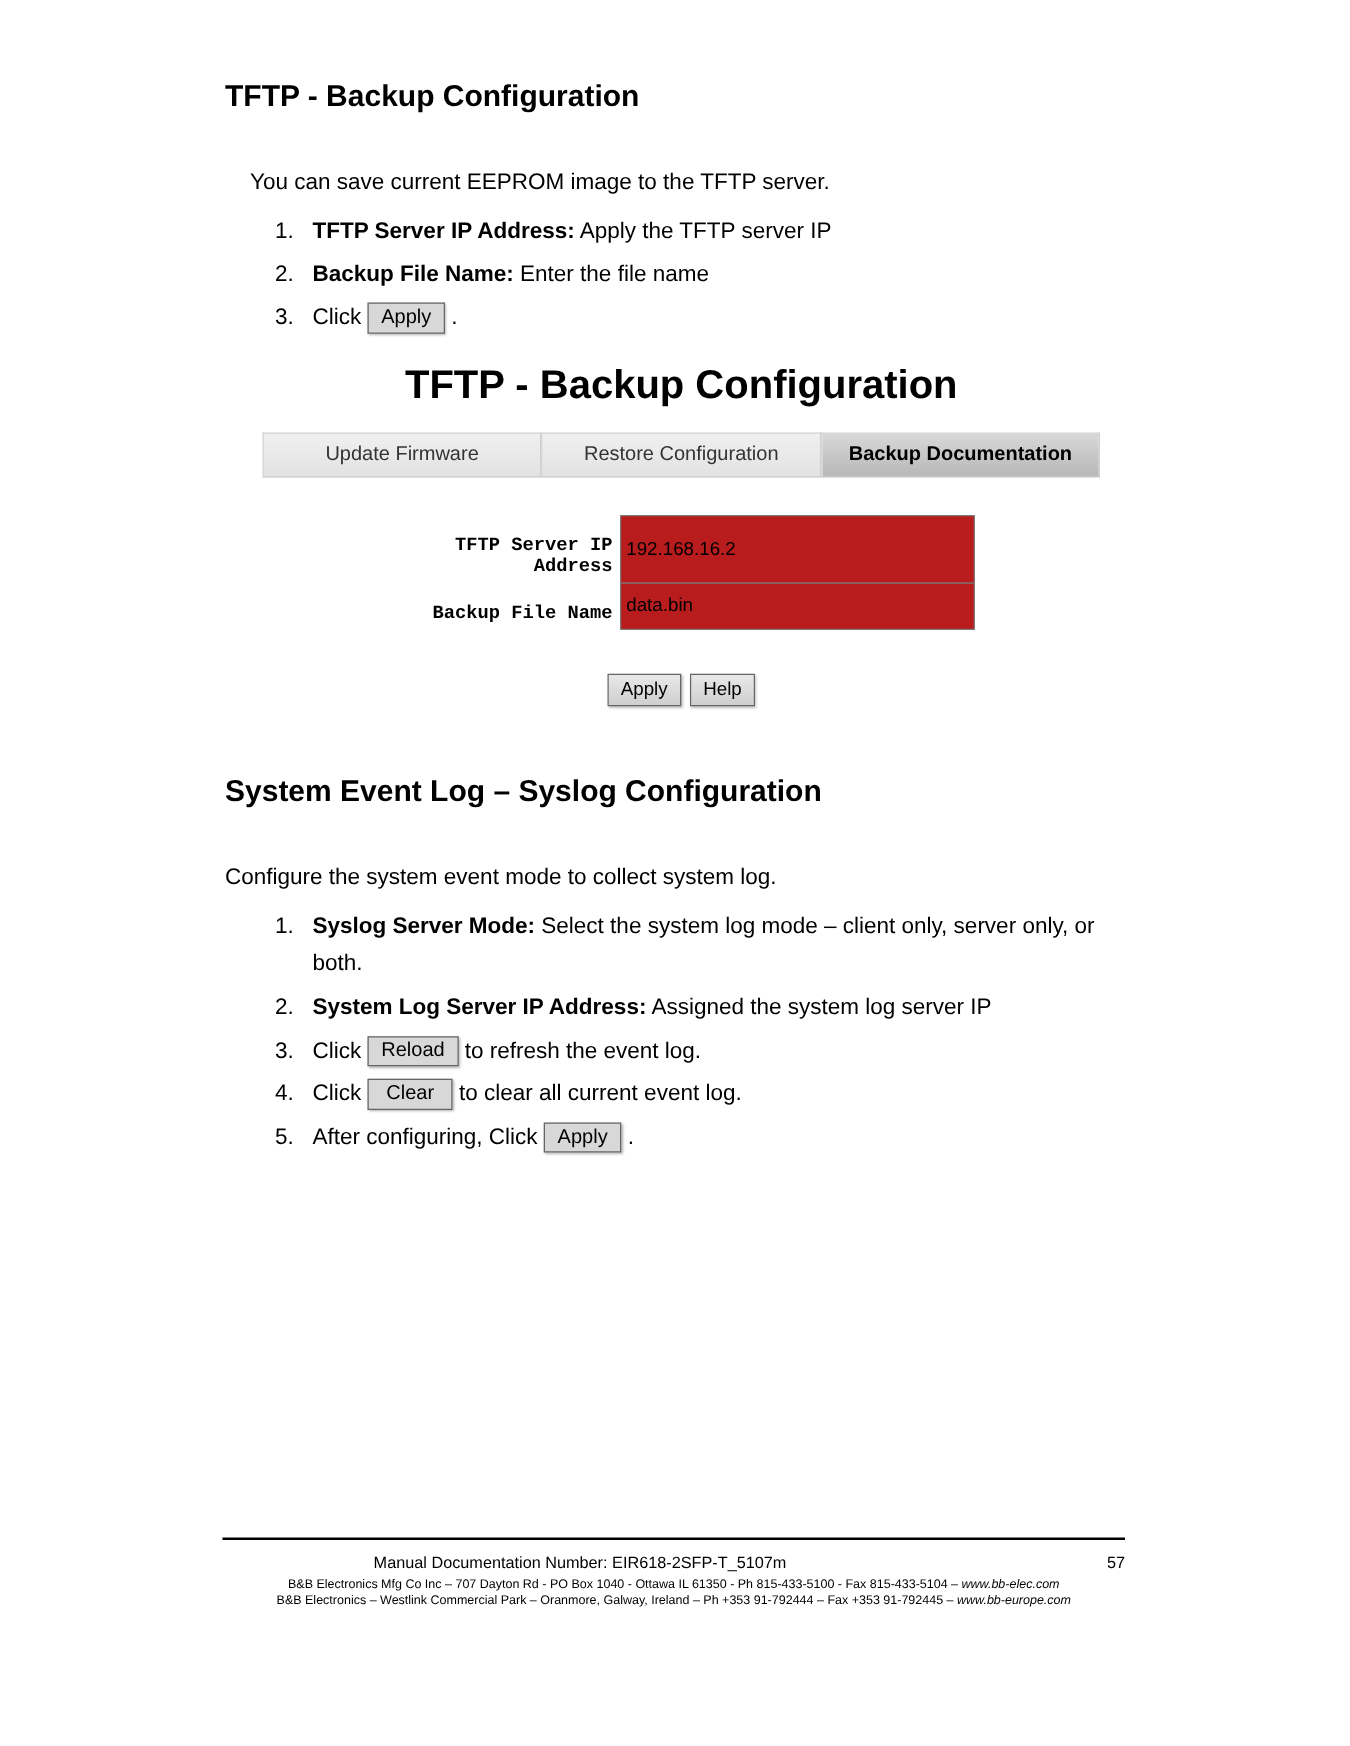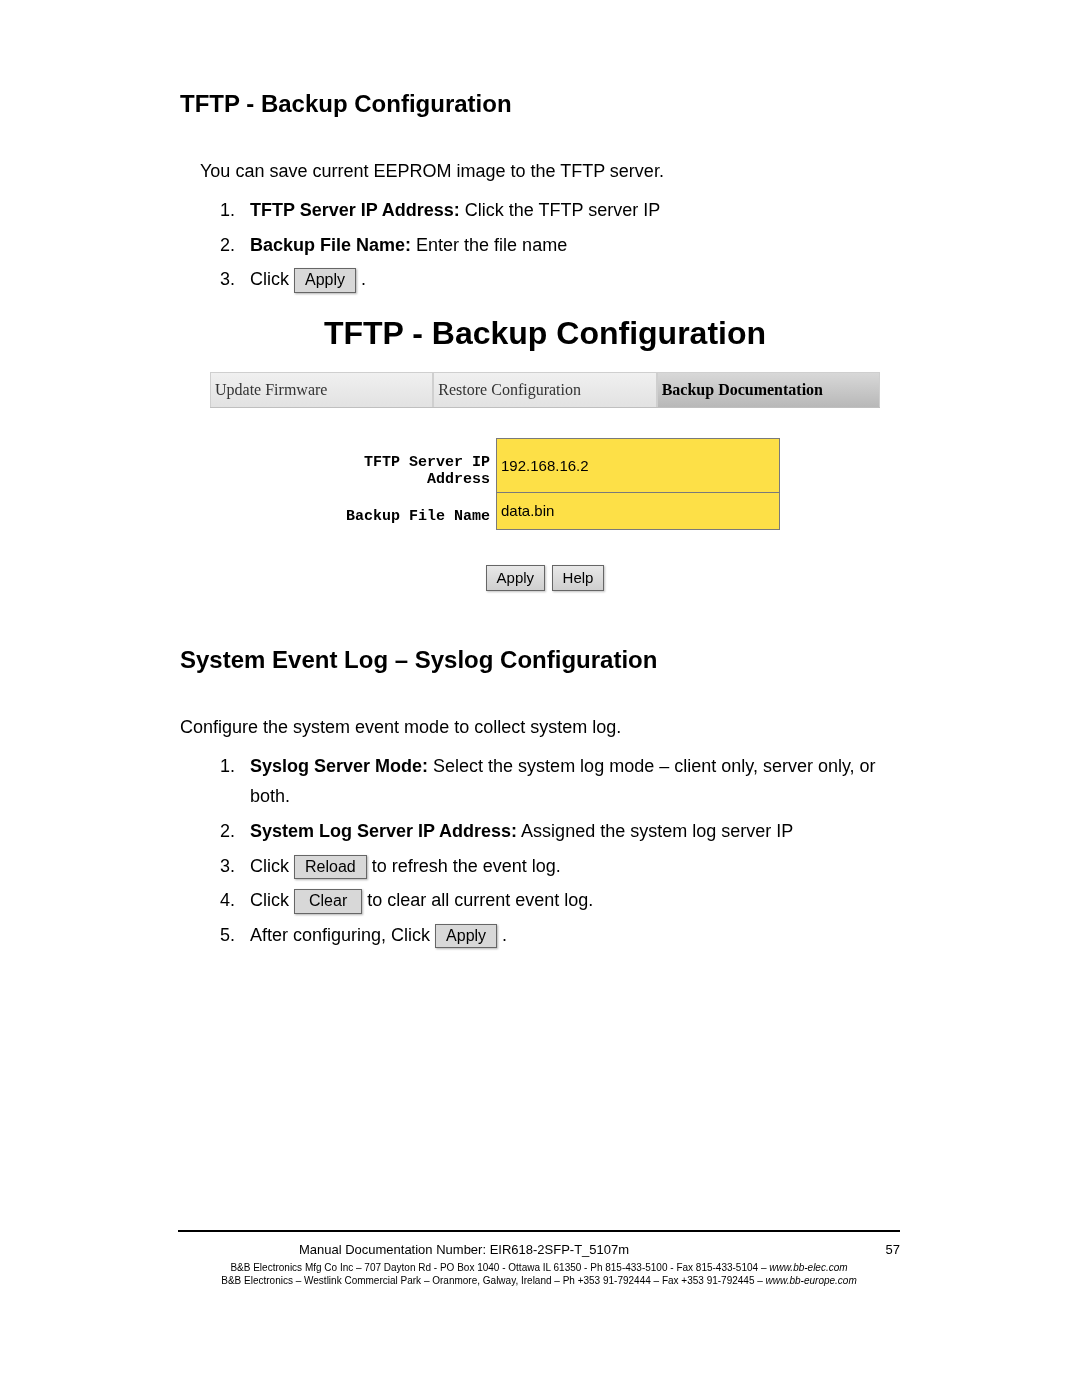--- a/index.html
+++ b/index.html
@@ -7,21 +7,21 @@
     padding: 0;
     background: #fff;
     font-family: Arial, Helvetica, sans-serif;
     color: #000;
   }
   .page {
     width: 1080px;
     height: 1397px;
     position: relative;
     box-sizing: border-box;
-    padding: 90px 180px 0 180px;
+    padding: 64px 180px 0 180px;
   }
   h2.section-heading {
     font-size: 24px;
     font-weight: bold;
     margin: 0 0 40px 0;
   }
   .intro {
     font-size: 18px;
     margin: 0 0 10px 20px;
     line-height: 1.5;
@@ -59,23 +59,24 @@
     margin: 0 0 20px 0;
   }
   .tabbar {
     display: flex;
     width: 670px;
     margin: 0 auto 30px auto;
     border-bottom: 1px solid #bfbfbf;
   }
   .tab {
     flex: 1;
+    text-align: center;
     padding: 8px 4px;
     font-size: 16px;
-    font-family: Liberation Serif, serif;
+    font-family: Liberation Sans, sans-serif;
     background: linear-gradient(#f0f0f0, #e2e2e2);
     border-top: 1px solid #cfcfcf;
     border-left: 1px solid #cfcfcf;
     border-right: 1px solid #cfcfcf;
     color: #333;
   }
   .tab.active {
     background: linear-gradient(#d8d8d8, #b8b8b8);
     font-weight: bold;
     color: #000;
@@ -93,21 +94,21 @@
     text-align: right;
     padding: 4px 6px 4px 0;
     font-size: 15px;
     font-family: Liberation Mono, monospace;
     font-weight: bold;
     margin-top: 12px;
   }
   .form-input {
     flex: 1;
     border: 1px solid #7a7a7a;
-    background: #fde047;
+    background: #b91c1c;
     font-size: 15px;
     padding: 3px 4px;
     font-family: "Segoe UI", Tahoma, sans-serif;
     margin-bottom: -1px;
   }
   .embedded-buttons {
     text-align: center;
     margin-top: 36px;
   }
   .ui-btn {
@@ -166,21 +167,21 @@
 <body>
 
 <div class="page">
 
   <h2 class="section-heading">TFTP - Backup Configuration</h2>
 
   <p class="intro">You can save current EEPROM image to the TFTP server.</p>
 
   <ol class="steps">
     <li>
-      <b>TFTP Server IP Address:</b><span> Click the TFTP server IP</span>
+      <b>TFTP Server IP Address:</b><span> Apply the TFTP server IP</span>
     </li>
     <li>
       <b>Backup File Name:</b><span> Enter the file name</span>
     </li>
     <li>
       <span>Click </span><span class="btn-inline">Apply</span><span> .</span>
     </li>
   </ol>
 
   <div class="embedded">

